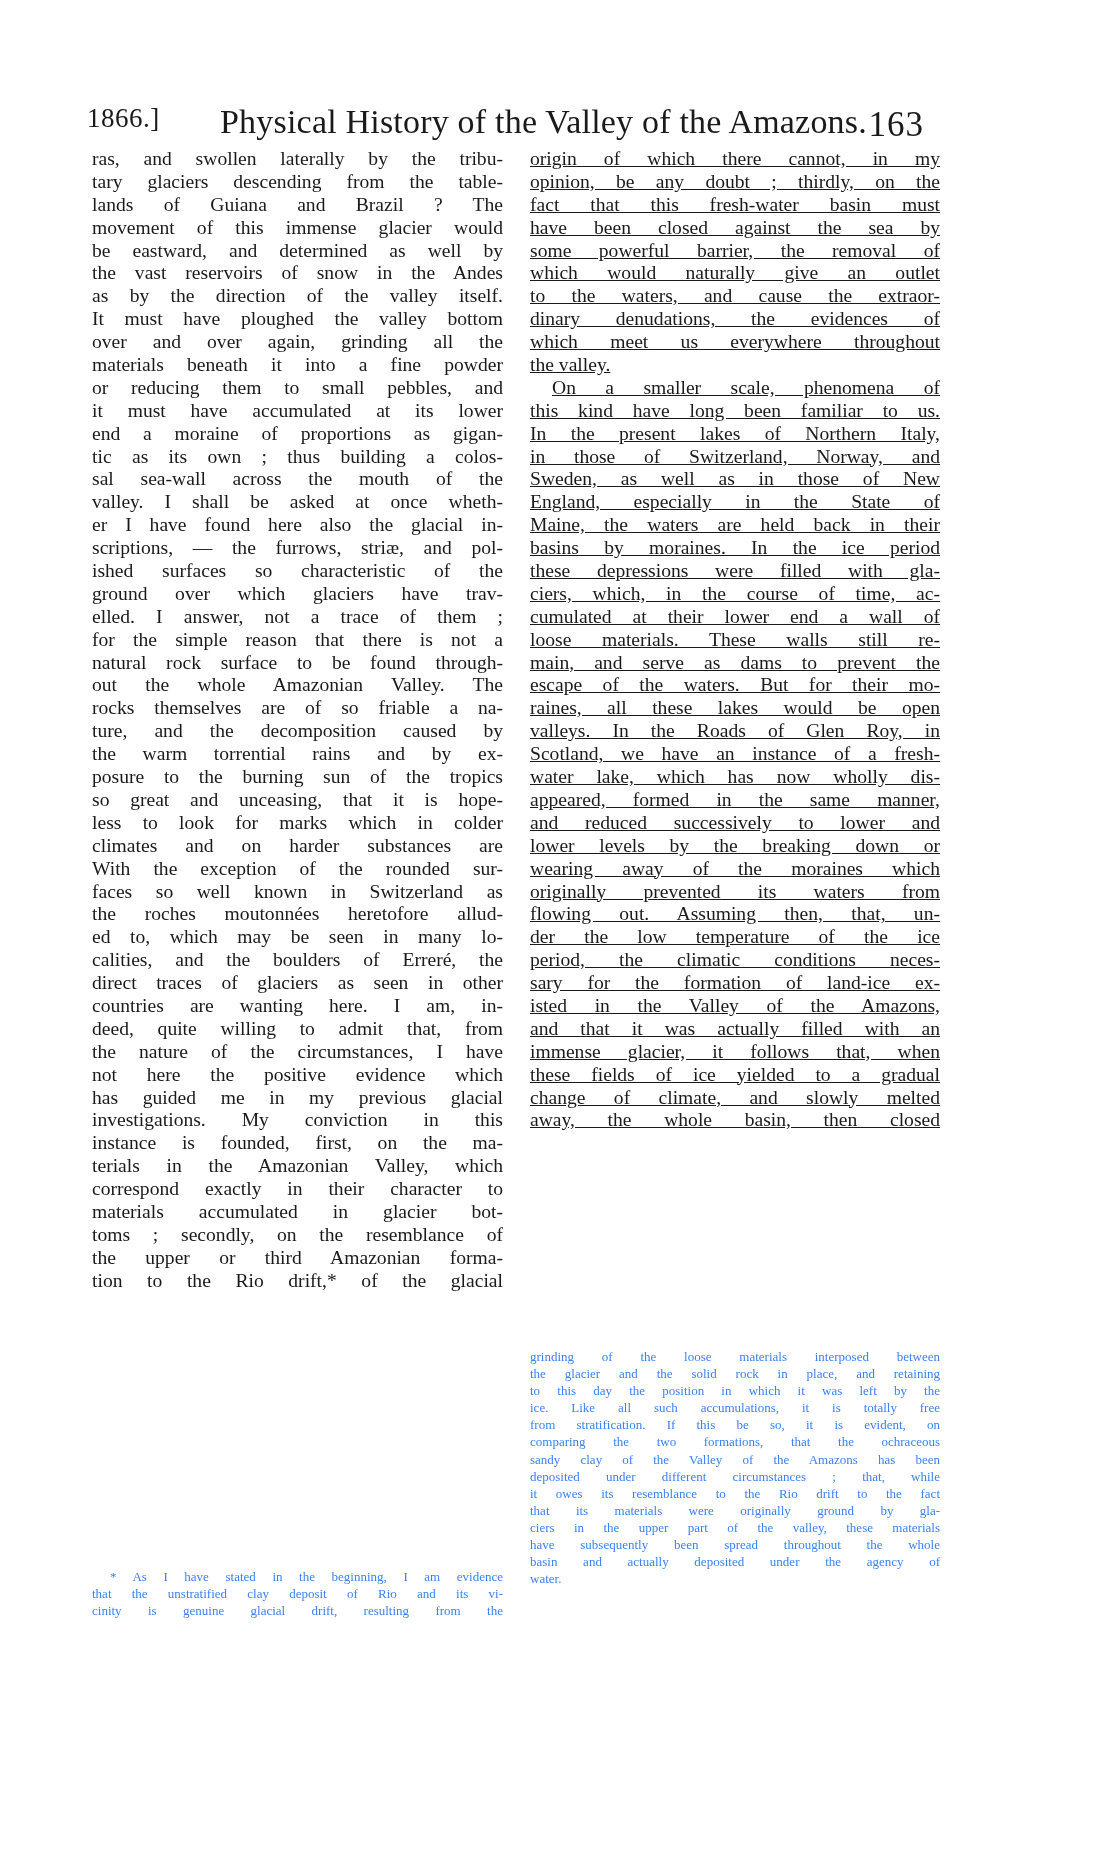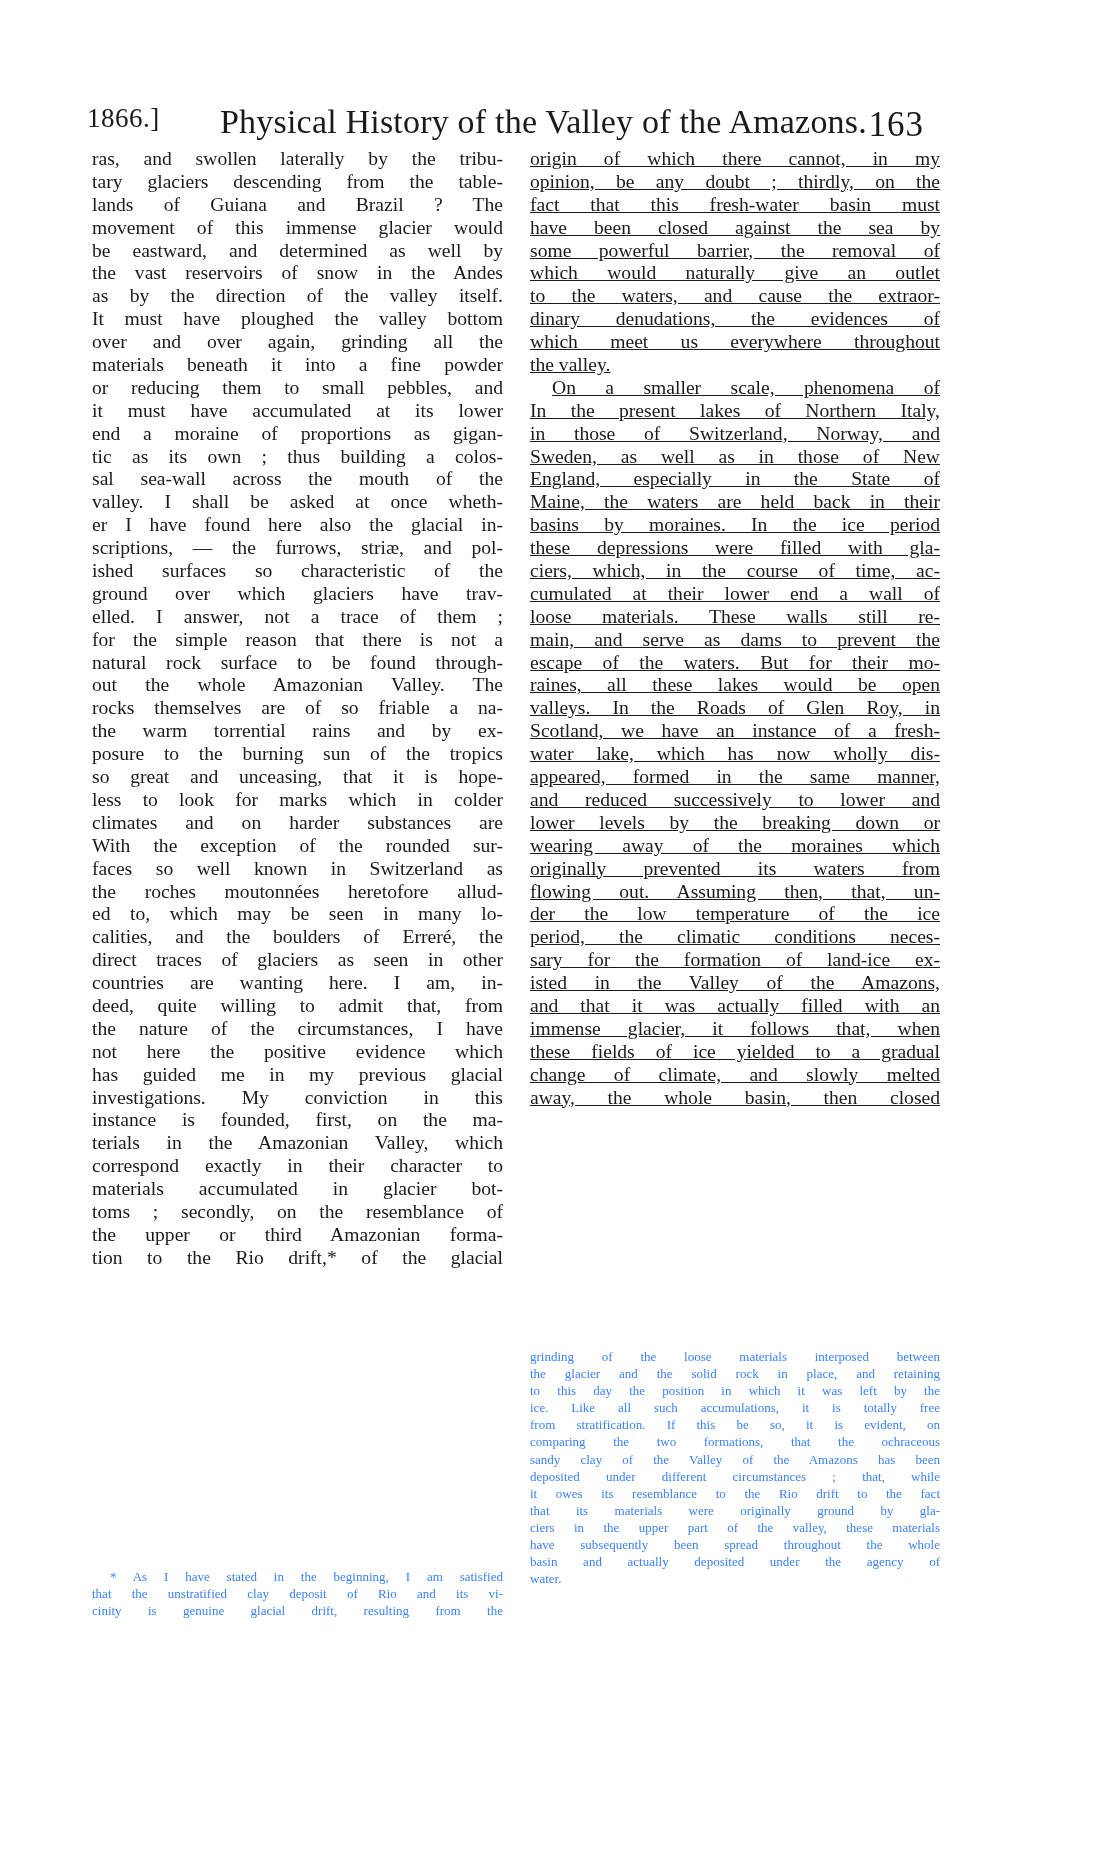--- a/index.html
+++ b/index.html
@@ -56,20 +56,21 @@
   <span class="body-line">valley. I shall be asked at once wheth-</span>
   <span class="body-line">er I have found here also the glacial in-</span>
   <span class="body-line">scriptions, — the furrows, striæ, and pol-</span>
   <span class="body-line">ished surfaces so characteristic of the</span>
   <span class="body-line">ground over which glaciers have trav-</span>
   <span class="body-line">elled. I answer, not a trace of them ;</span>
   <span class="body-line">for the simple reason that there is not a</span>
   <span class="body-line">natural rock surface to be found through-</span>
   <span class="body-line">out the whole Amazonian Valley. The</span>
   <span class="body-line">rocks themselves are of so friable a na-</span>
+  <span class="body-line">ture, and the decomposition caused by</span>
   <span class="body-line">the warm torrential rains and by ex-</span>
   <span class="body-line">posure to the burning sun of the tropics</span>
   <span class="body-line">so great and unceasing, that it is hope-</span>
   <span class="body-line">less to look for marks which in colder</span>
   <span class="body-line">climates and on harder substances are</span>
   <span class="body-line">With the exception of the rounded sur-</span>
   <span class="body-line">faces so well known in Switzerland as</span>
   <span class="body-line"><span>the </span><span class="it">roches moutonnées</span><span> heretofore allud-</span></span>
   <span class="body-line">ed to, which may be seen in many lo-</span>
   <span class="body-line">calities, and the boulders of Erreré, the</span>
@@ -83,37 +84,38 @@
   <span class="body-line">instance is founded, first, on the ma-</span>
   <span class="body-line">terials in the Amazonian Valley, which</span>
   <span class="body-line">correspond exactly in their character to</span>
   <span class="body-line">materials accumulated in glacier bot-</span>
   <span class="body-line">toms ; secondly, on the resemblance of</span>
   <span class="body-line">the upper or third Amazonian forma-</span>
   <span class="body-line">tion to the Rio drift,* of the glacial</span>
 </div>
 
 <div class="fn-block-left">
-  <span class="fn indent">* As I have stated in the beginning, I am satisfied</span>
+  <span class="fn indent">* As I have stated in the beginning, I am evidence</span>
   <span class="fn">that the unstratified clay deposit of Rio and its vi-</span>
   <span class="fn">cinity is genuine glacial drift, resulting from the</span>
 </div>
 
 <div class="col col-right">
   <span class="body-line">origin of which there cannot, in my</span>
   <span class="body-line">opinion, be any doubt ; thirdly, on the</span>
   <span class="body-line">fact that this fresh-water basin must</span>
   <span class="body-line">have been closed against the sea by</span>
   <span class="body-line">some powerful barrier, the removal of</span>
   <span class="body-line">which would naturally give an outlet</span>
   <span class="body-line">to the waters, and cause the extraor-</span>
   <span class="body-line">dinary denudations, the evidences of</span>
   <span class="body-line">which meet us everywhere throughout</span>
   <span class="body-line last">the valley.</span>
   <span class="body-line indent">On a smaller scale, phenomena of</span>
+  <span class="body-line">this kind have long been familiar to us.</span>
   <span class="body-line">In the present lakes of Northern Italy,</span>
   <span class="body-line">in those of Switzerland, Norway, and</span>
   <span class="body-line">Sweden, as well as in those of New</span>
   <span class="body-line">England, especially in the State of</span>
   <span class="body-line">Maine, the waters are held back in their</span>
   <span class="body-line">basins by moraines. In the ice period</span>
   <span class="body-line">these depressions were filled with gla-</span>
   <span class="body-line">ciers, which, in the course of time, ac-</span>
   <span class="body-line">cumulated at their lower end a wall of</span>
   <span class="body-line">loose materials. These walls still re-</span>

